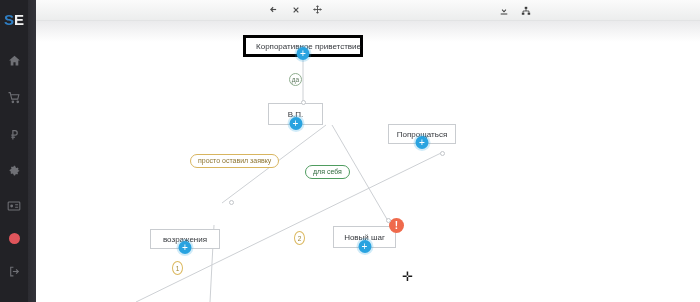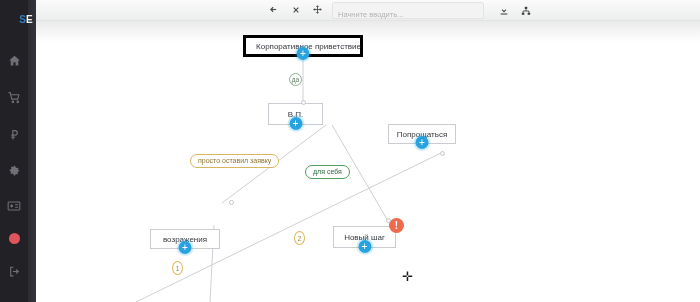--- a/index.html
+++ b/index.html
@@ -30,25 +30,24 @@
     left: 28px; top: 0;
     width: 8px; height: 302px;
     background: linear-gradient(to right,#2c2c31,#33333a);
     z-index: 39;
   }
   .logo {
     position: absolute;
     left: 0; top: 14px;
     width: 28px;
     text-align: center;
-    font-size: 10px;
+    font-size: 15px;
     font-weight: bold;
     letter-spacing: 0px;
     line-height: 12px;
-    margin-left: 12px;
   }
   .logo .s { color: #2f7fc4; }
   .logo .e { color: #f2f2f2; }
 
   .nav-icon {
     position: absolute;
     left: 0;
     width: 28px;
     height: 20px;
     display: flex;
@@ -333,23 +332,20 @@
     </div>
     <div class="tb-btn" id="tb-move">
       <span>
         <svg width="9" height="9" viewBox="0 0 24 24" fill="none" stroke="#4b4b4b" stroke-width="2.4">
             <path d="M12 2v20M2 12h20"></path>
             <path d="M12 2l-3 3M12 2l3 3M12 22l-3-3M12 22l3-3M2 12l3-3M2 12l3 3M22 12l-3-3M22 12l-3 3"></path>
           </svg>
       </span>
     </div>
 
-    <div id="search-box">
-      <input id="search-input" type="text" placeholder="Начните вводить..." style="">
-    </div>
 
     <div class="tb-right" id="tb-export">
       <span>
         <svg width="10" height="10" viewBox="0 0 24 24" fill="#3a3a3a">
             <path d="M12 3v9l4-4 1.4 1.4L12 15.8 6.6 9.4 8 8l4 4V3z"></path>
             <rect x="4" y="18" width="16" height="2.6" rx="0.6"></rect>
           </svg>
       </span>
     </div>
     <div class="tb-right" id="tb-tree">

